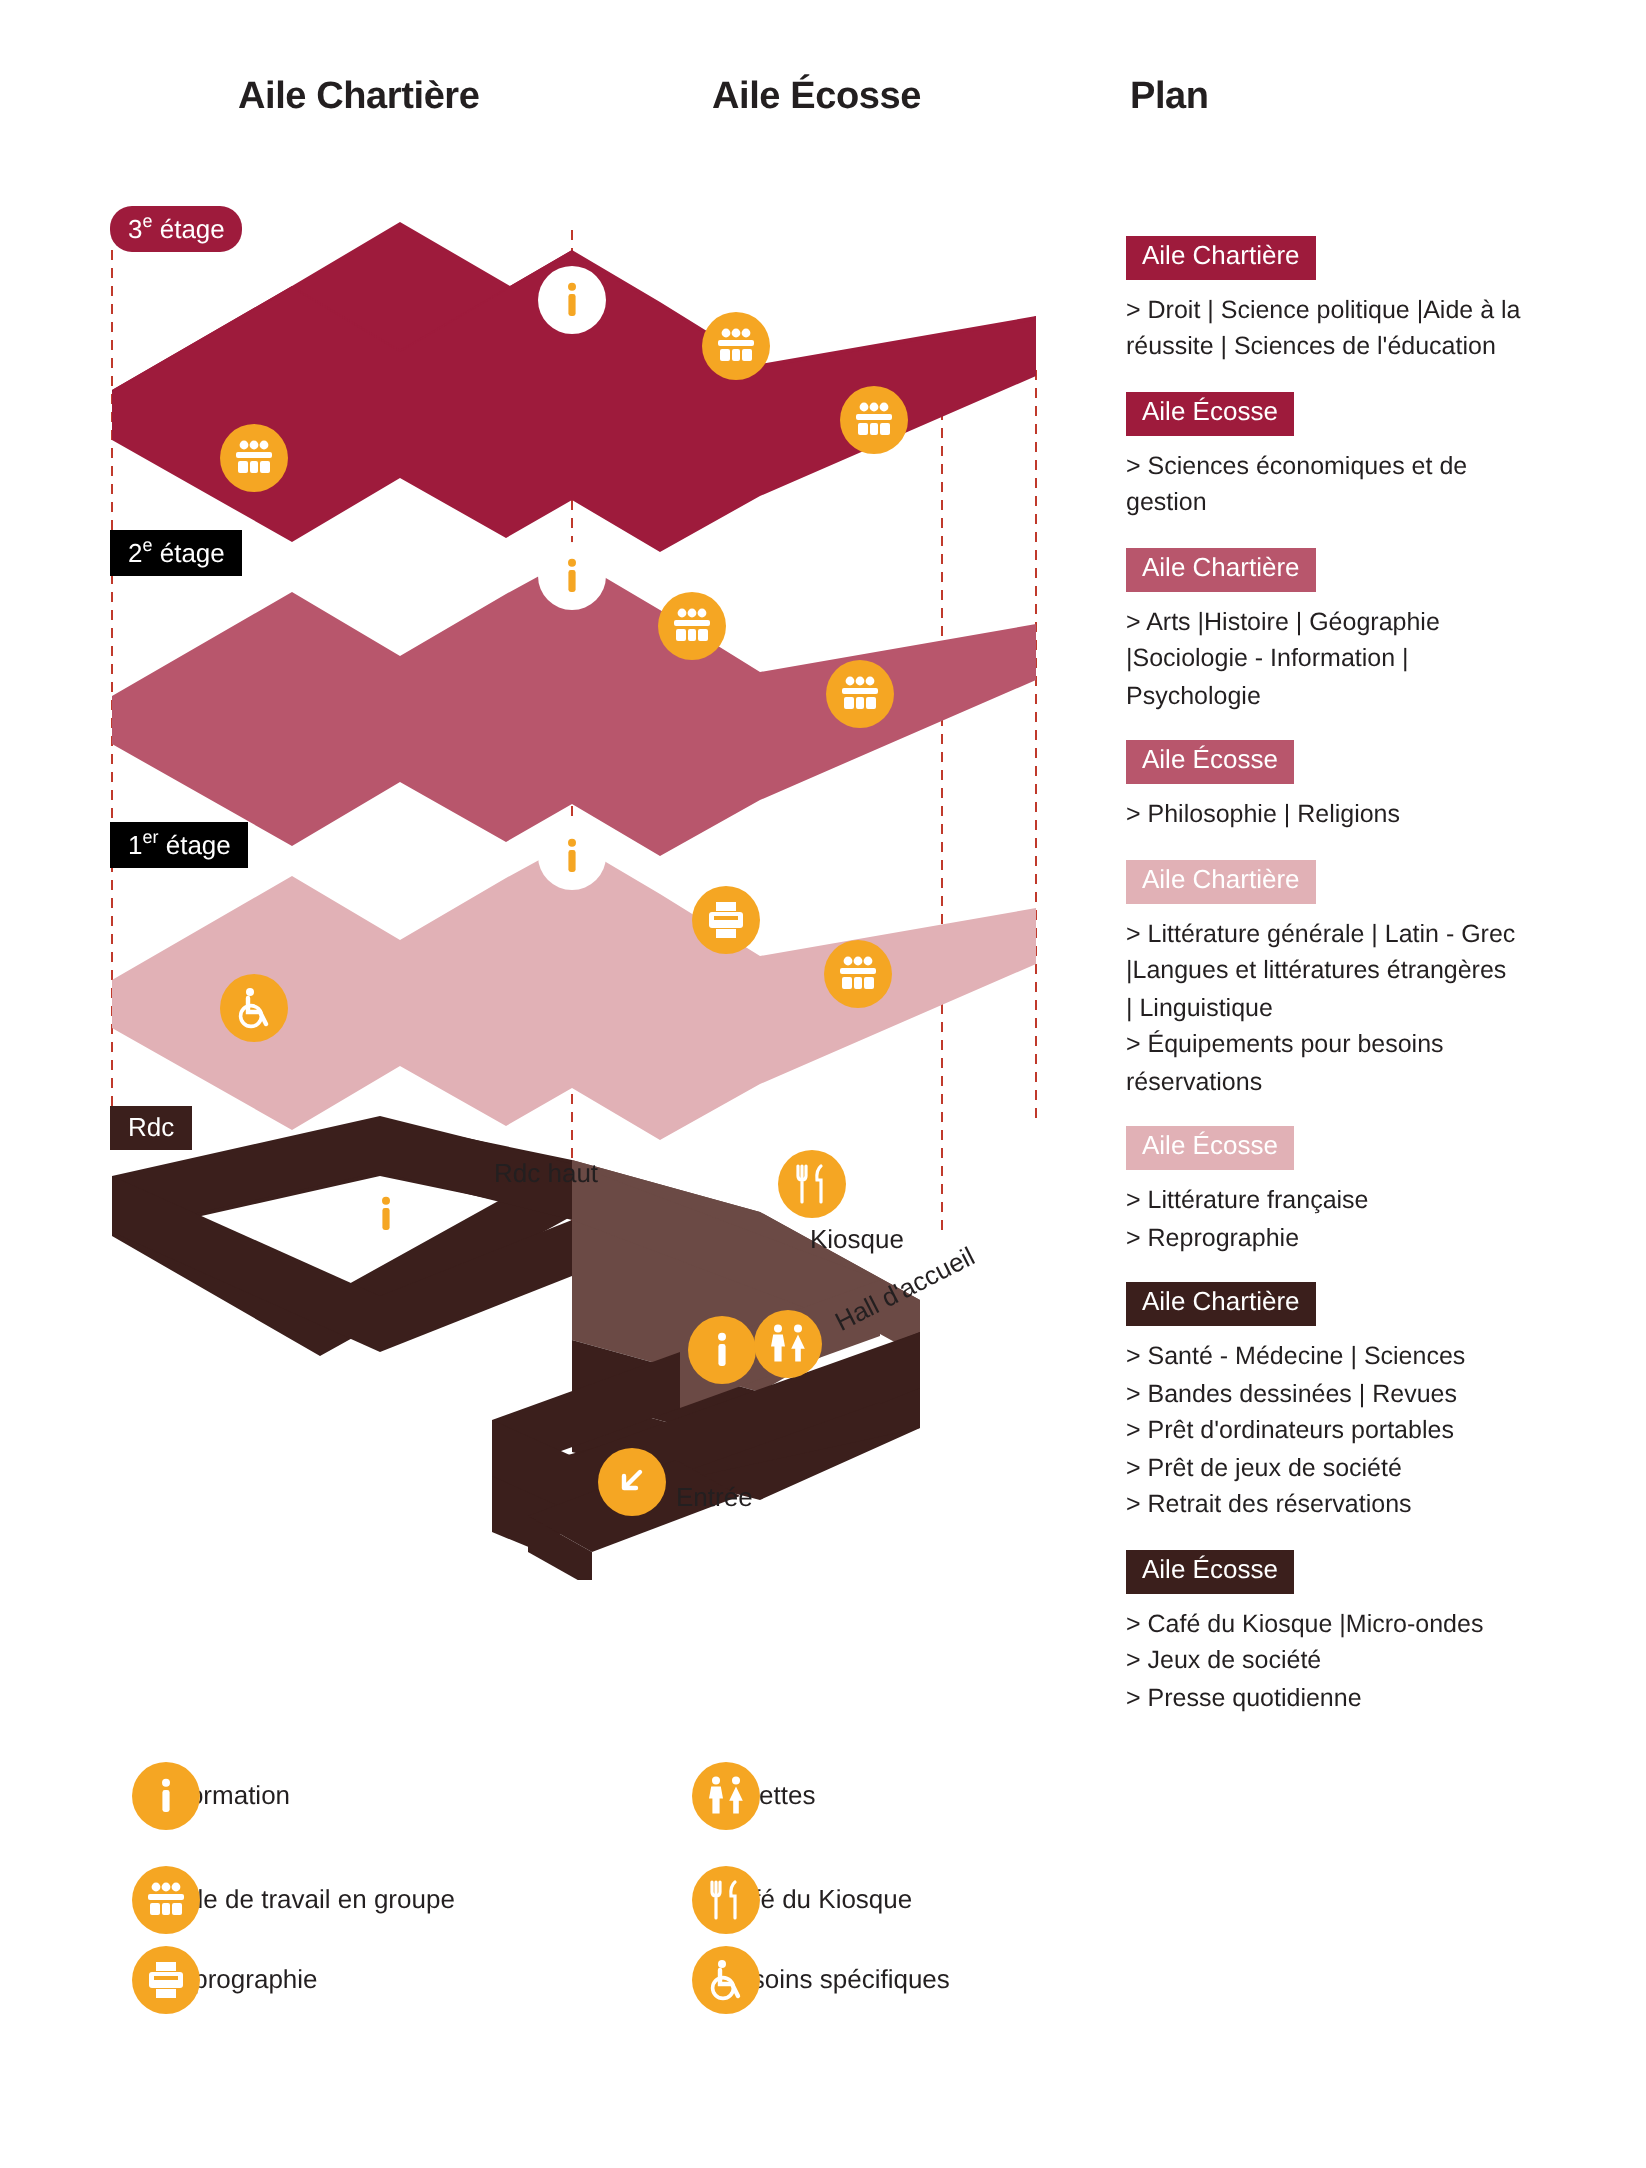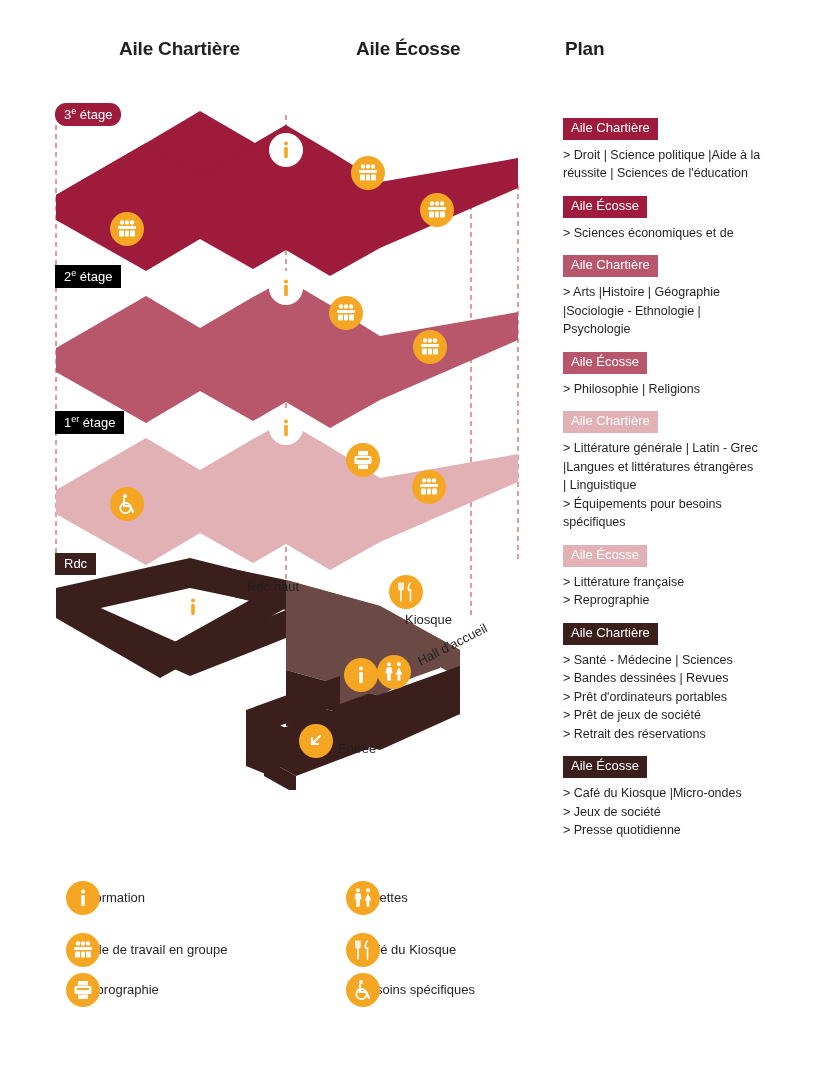--- a/index.html
+++ b/index.html
@@ -365,47 +365,48 @@
       <div class="panel-lines">
         <div>&gt; Droit | Science politique |Aide à la</div>
         <div>réussite | Sciences de l'éducation</div>
       </div>
     </div>
 
     <div class="panel-block">
       <div class="wing-tag e3">Aile Écosse</div>
       <div class="panel-lines">
         <div>&gt; Sciences économiques et de</div>
+        <div>gestion</div>
       </div>
     </div>
 
     <div class="panel-block">
       <div class="wing-tag c2">Aile Chartière</div>
       <div class="panel-lines">
         <div>&gt; Arts |Histoire | Géographie</div>
-        <div> |Sociologie - Ethnologie |</div>
+        <div> |Sociologie - Information |</div>
         <div>Psychologie</div>
       </div>
     </div>
 
     <div class="panel-block">
       <div class="wing-tag e2">Aile Écosse</div>
       <div class="panel-lines">
         <div>&gt; Philosophie | Religions</div>
       </div>
     </div>
 
     <div class="panel-block">
       <div class="wing-tag c1">Aile Chartière</div>
       <div class="panel-lines">
         <div>&gt; Littérature générale | Latin - Grec</div>
         <div> |Langues et littératures étrangères</div>
         <div> | Linguistique</div>
         <div>&gt; Équipements pour besoins</div>
-        <div>spécifiques</div>
+        <div>réservations</div>
       </div>
     </div>
 
     <div class="panel-block">
       <div class="wing-tag e1">Aile Écosse</div>
       <div class="panel-lines">
         <div>&gt; Littérature française</div>
         <div>&gt; Reprographie</div>
       </div>
     </div>

